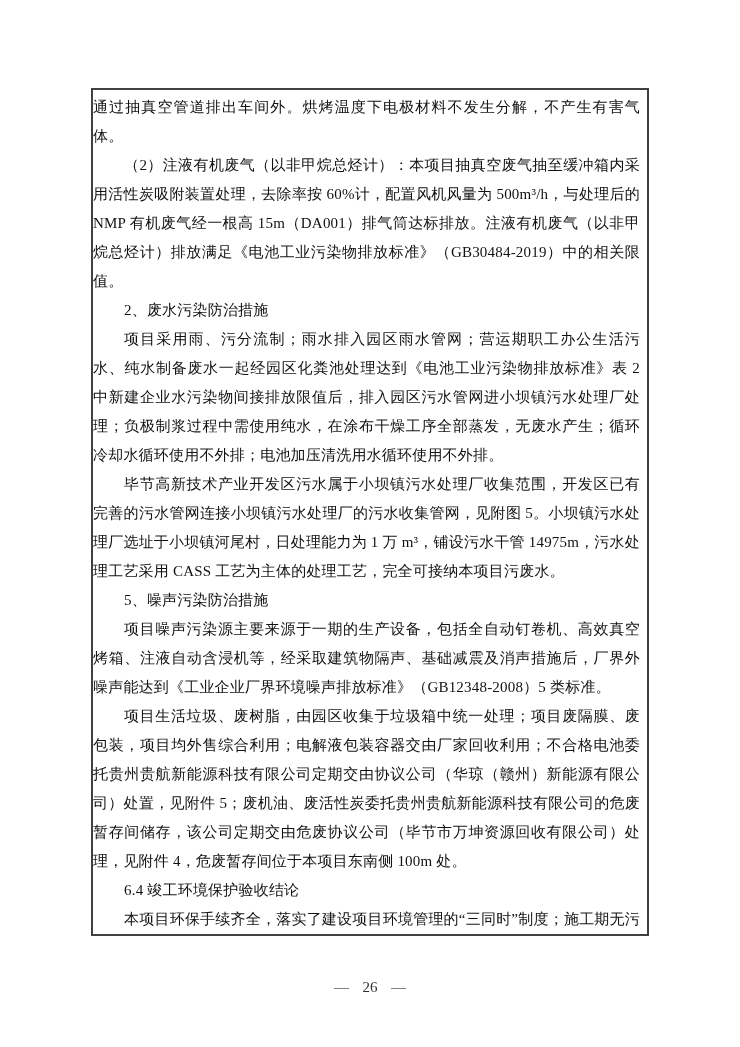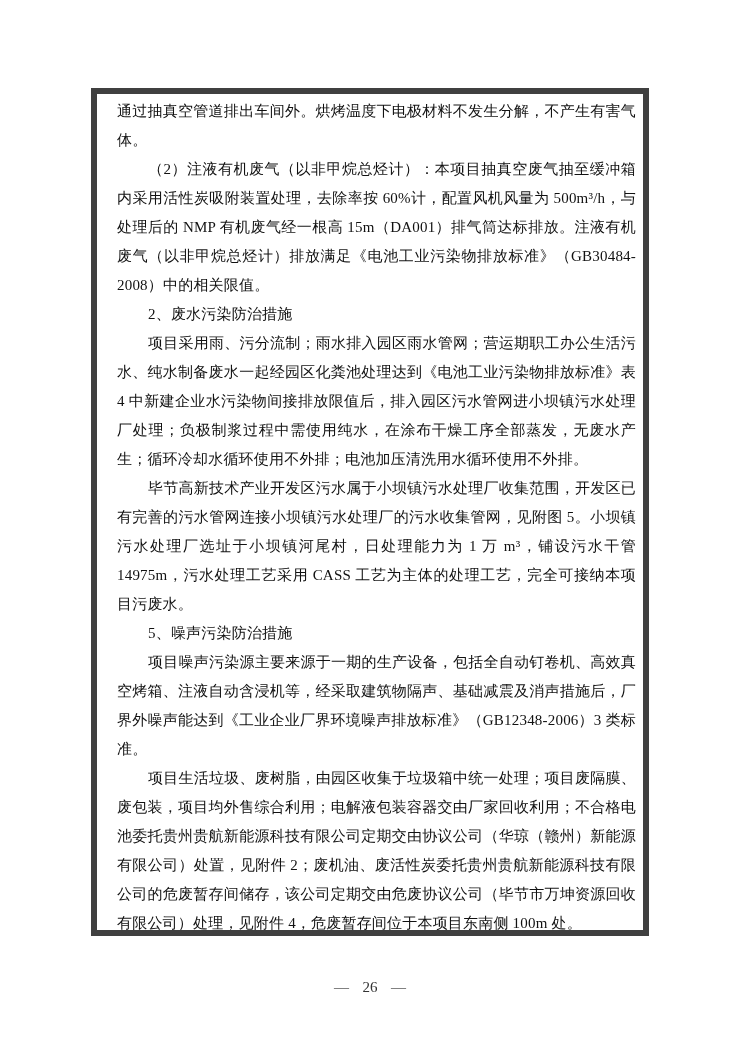--- a/index.html
+++ b/index.html
@@ -16,22 +16,22 @@
     color: #111111;
     overflow: hidden;
   }
   .content-box {
     position: absolute;
     left: 91px;
     top: 88px;
     width: 558px;
     height: 848px;
     box-sizing: border-box;
-    border: 6px solid #404040;
-    padding: 3px 7px 0 20px;
+    border: 2px solid #404040;
+    padding: 3px 7px 0 0;
     overflow: hidden;
   }
   .content-box p {
     margin: 0;
     font-size: 15px;
     line-height: 29px;
     text-align: justify;
     letter-spacing: 0.2px;
   }
   .content-box p.indent {
@@ -61,27 +61,27 @@
     min-width: 22px;
   }
 </style>
 </head>
 <body>
 
 <div class="page">
 
   <div class="content-box">
     <p>通过抽真空管道排出车间外。烘烤温度下电极材料不发生分解，不产生有害气体。</p>
-    <p class="indent">（2）注液有机废气（以非甲烷总烃计）：本项目抽真空废气抽至缓冲箱内采用活性炭吸附装置处理，去除率按 60%计，配置风机风量为 500m³/h，与处理后的 NMP 有机废气经一根高 15m（DA001）排气筒达标排放。注液有机废气（以非甲烷总烃计）排放满足《电池工业污染物排放标准》（GB30484-2008）中的相关限值。</p>
+    <p class="indent">（2）注液有机废气（以非甲烷总烃计）：本项目抽真空废气抽至缓冲箱内采用活性炭吸附装置处理，去除率按 60%计，配置风机风量为 500m³/h，与处理后的 NMP 有机废气经一根高 15m（DA001）排气筒达标排放。注液有机废气（以非甲烷总烃计）排放满足《电池工业污染物排放标准》（GB30484-2019）中的相关限值。</p>
     <p class="indent heading">2、废水污染防治措施</p>
-    <p class="indent">项目采用雨、污分流制；雨水排入园区雨水管网；营运期职工办公生活污水、纯水制备废水一起经园区化粪池处理达到《电池工业污染物排放标准》表 4 中新建企业水污染物间接排放限值后，排入园区污水管网进小坝镇污水处理厂处理；负极制浆过程中需使用纯水，在涂布干燥工序全部蒸发，无废水产生；循环冷却水循环使用不外排；电池加压清洗用水循环使用不外排。</p>
+    <p class="indent">项目采用雨、污分流制；雨水排入园区雨水管网；营运期职工办公生活污水、纯水制备废水一起经园区化粪池处理达到《电池工业污染物排放标准》表 2 中新建企业水污染物间接排放限值后，排入园区污水管网进小坝镇污水处理厂处理；负极制浆过程中需使用纯水，在涂布干燥工序全部蒸发，无废水产生；循环冷却水循环使用不外排；电池加压清洗用水循环使用不外排。</p>
     <p class="indent">毕节高新技术产业开发区污水属于小坝镇污水处理厂收集范围，开发区已有完善的污水管网连接小坝镇污水处理厂的污水收集管网，见附图 5。小坝镇污水处理厂选址于小坝镇河尾村，日处理能力为 1 万 m³，铺设污水干管 14975m，污水处理工艺采用 CASS 工艺为主体的处理工艺，完全可接纳本项目污废水。</p>
     <p class="indent heading">5、噪声污染防治措施</p>
-    <p class="indent">项目噪声污染源主要来源于一期的生产设备，包括全自动钉卷机、高效真空烤箱、注液自动含浸机等，经采取建筑物隔声、基础减震及消声措施后，厂界外噪声能达到《工业企业厂界环境噪声排放标准》（GB12348-2006）3 类标准。</p>
-    <p class="indent">项目生活垃圾、废树脂，由园区收集于垃圾箱中统一处理；项目废隔膜、废包装，项目均外售综合利用；电解液包装容器交由厂家回收利用；不合格电池委托贵州贵航新能源科技有限公司定期交由协议公司（华琼（赣州）新能源有限公司）处置，见附件 2；废机油、废活性炭委托贵州贵航新能源科技有限公司的危废暂存间储存，该公司定期交由危废协议公司（毕节市万坤资源回收有限公司）处理，见附件 4，危废暂存间位于本项目东南侧 100m 处。</p>
+    <p class="indent">项目噪声污染源主要来源于一期的生产设备，包括全自动钉卷机、高效真空烤箱、注液自动含浸机等，经采取建筑物隔声、基础减震及消声措施后，厂界外噪声能达到《工业企业厂界环境噪声排放标准》（GB12348-2008）5 类标准。</p>
+    <p class="indent">项目生活垃圾、废树脂，由园区收集于垃圾箱中统一处理；项目废隔膜、废包装，项目均外售综合利用；电解液包装容器交由厂家回收利用；不合格电池委托贵州贵航新能源科技有限公司定期交由协议公司（华琼（赣州）新能源有限公司）处置，见附件 5；废机油、废活性炭委托贵州贵航新能源科技有限公司的危废暂存间储存，该公司定期交由危废协议公司（毕节市万坤资源回收有限公司）处理，见附件 4，危废暂存间位于本项目东南侧 100m 处。</p>
     <p class="indent heading">6.4 竣工环境保护验收结论</p>
     <p class="indent">本项目环保手续齐全，落实了建设项目环境管理的“三同时”制度；施工期无污染事故发生，也无环保投诉，污染治理设施建设和运行管理到位，污染物达标排</p>
   </div>
 
   <div class="footer">
     <span class="dash">—</span><span class="num">26</span><span class="dash">—</span>
   </div>
 
 </div>
 

